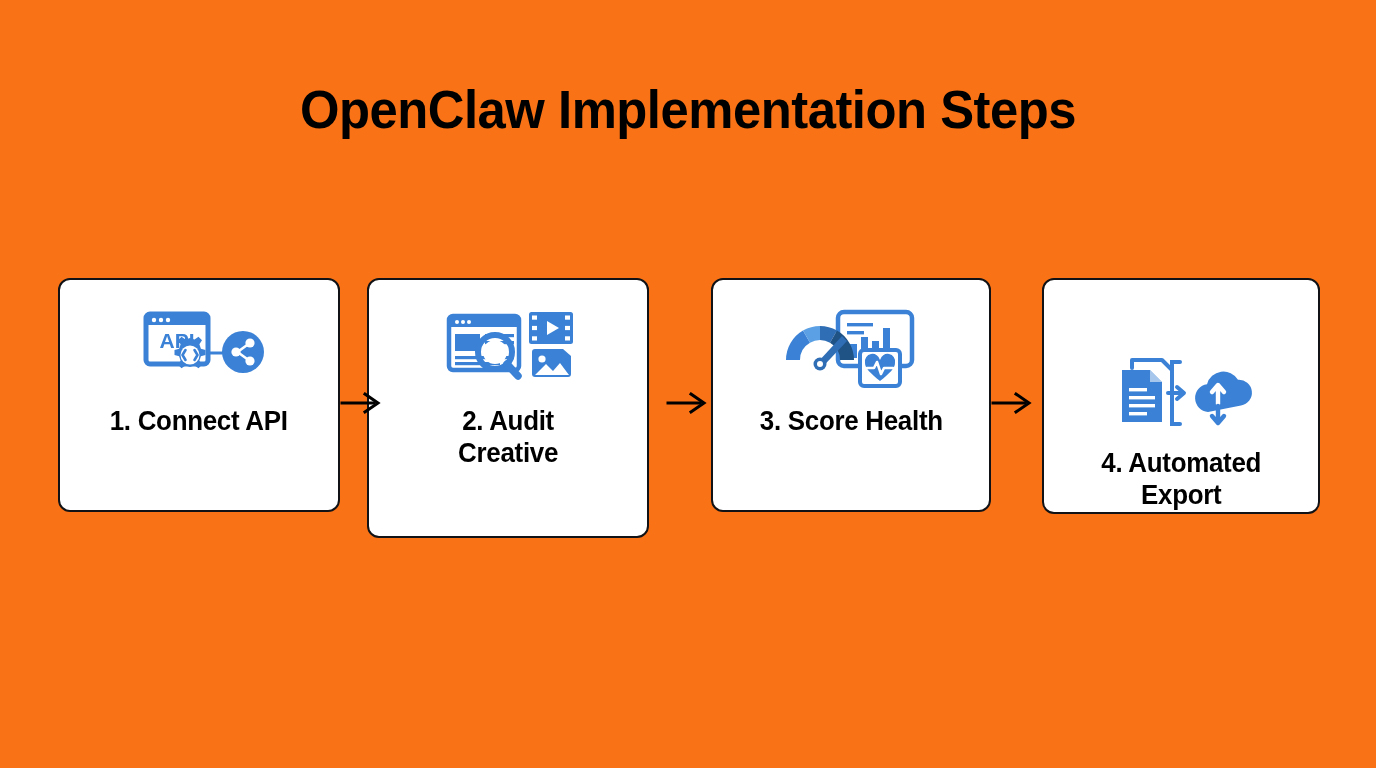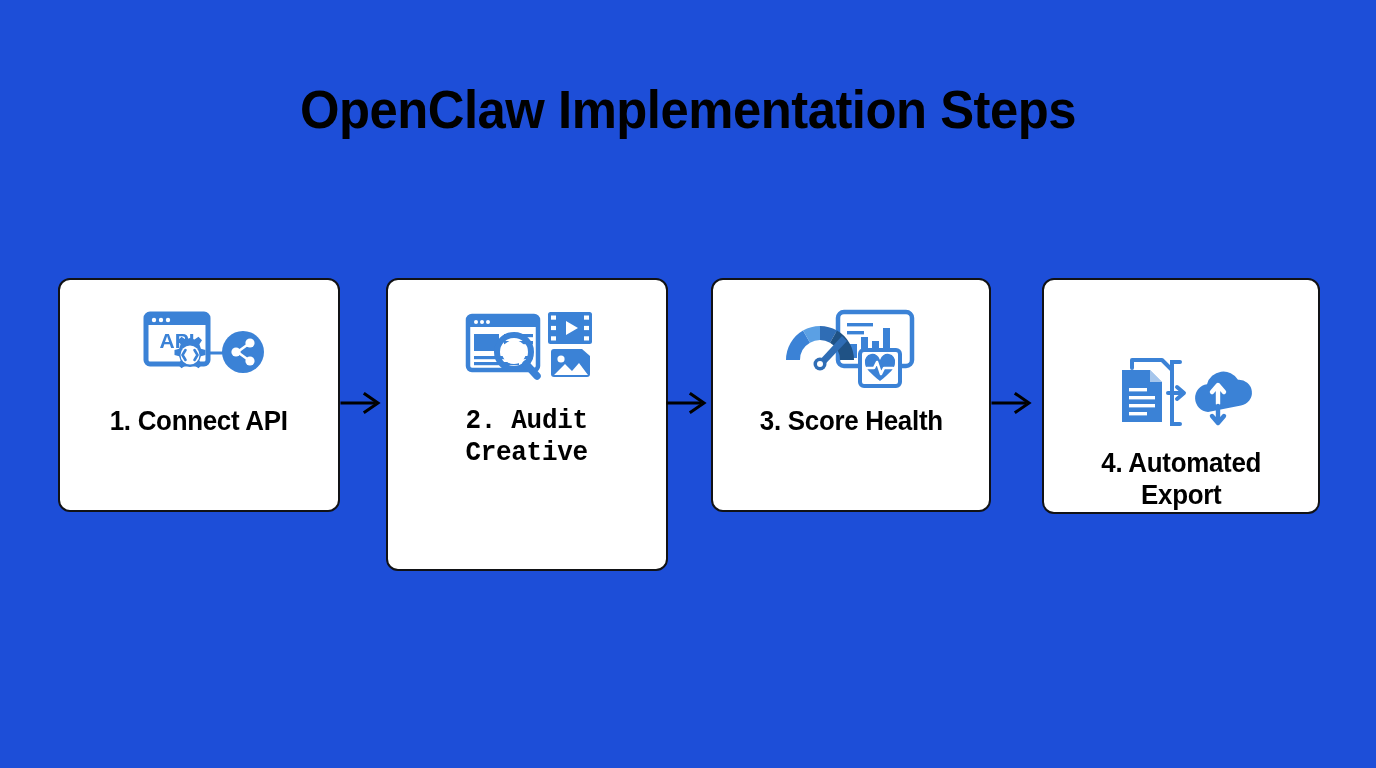--- a/index.html
+++ b/index.html
@@ -10,21 +10,21 @@
     height: 768px;
     background: #ffffff;
     font-family: "Liberation Sans", "DejaVu Sans", sans-serif;
     overflow: hidden;
   }
 
   #slide {
     position: relative;
     width: 1376px;
     height: 768px;
-    background: #1d4ed8;
+    background: #f97316;
   }
 
   
   #page-title {
     position: absolute;
     top: 78px;
     left: 0;
     width: 1376px;
     text-align: center;
     font-size: 54px;
@@ -70,21 +70,21 @@
     font-size: 27px;
     font-weight: 700;
     color: #000000;
     line-height: 1.18;
     letter-spacing: -0.3px;
     transform: scaleX(0.96);
   }
 
   
   #card-1 { left: 0px;   width: 282px; height: 234px; }
-  #card-2 { left: 328px; width: 282px; height: 293px; font-family: Liberation Mono, monospace; }
+  #card-2 { left: 309px; width: 282px; height: 260px; }
   #card-3 { left: 653px; width: 280px; height: 234px; }
   #card-4 { left: 984px; width: 278px; height: 236px; justify-content: flex-end; }
 
   
   .flow-arrow {
     position: absolute;
     top: 112px;
     width: 46px;
     height: 26px;
   }

